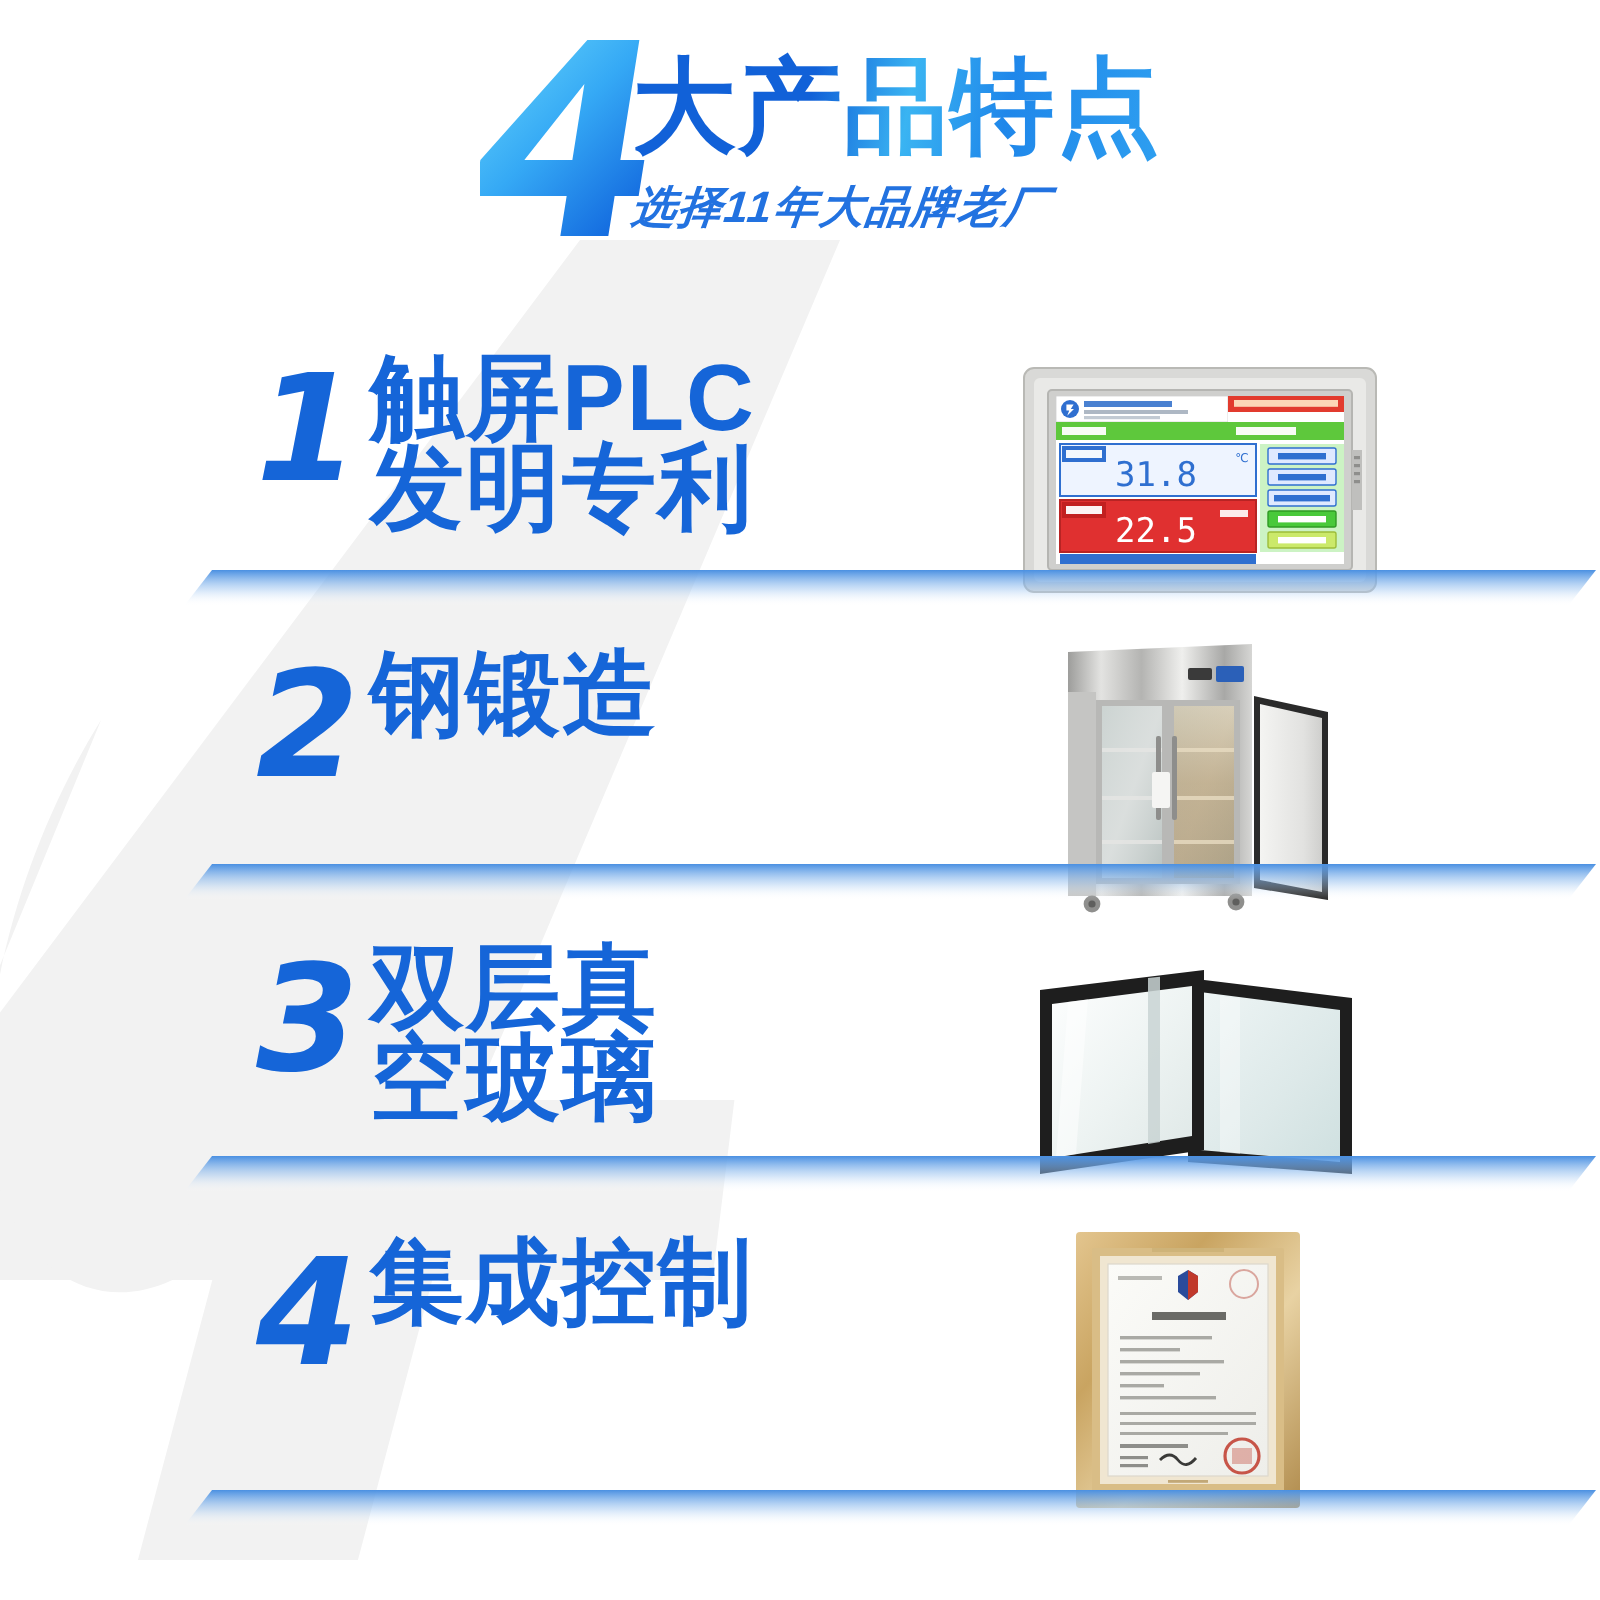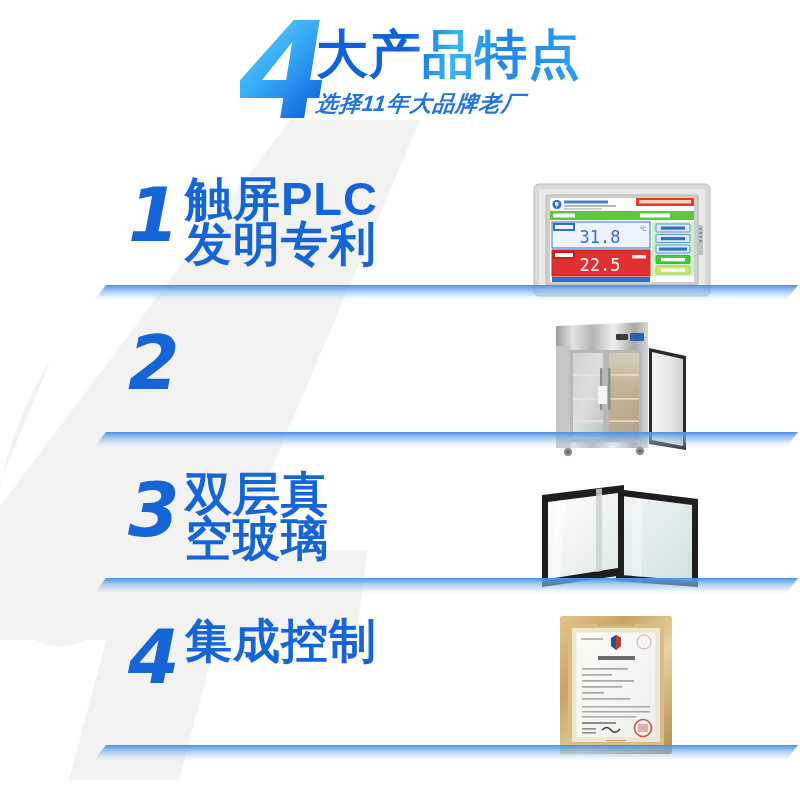--- a/index.html
+++ b/index.html
@@ -39,21 +39,21 @@
     position:absolute;left:128px;top:8px;
     font-size:74px;line-height:74px;font-weight:bold;color:#1565d8;
     font-style:italic;font-family:"DejaVu Sans",sans-serif;
     letter-spacing:-2px;
   }
   .row-text{
     position:absolute;left:185px;top:6px;
     font-size:47px;line-height:45px;font-weight:bold;color:#1565d8;
     letter-spacing:1px;white-space:nowrap;
   }
-  .row-img{position:absolute;left:512px;top:0;width:220px;height:145px;}
+  .row-img{position:absolute;left:490px;top:0;width:220px;height:145px;}
 
   
   .divider{position:absolute;left:92px;width:706px;height:18px;}
 
   
   svg{display:block;}
 </style>
 </head>
 <body>
 
@@ -159,20 +159,21 @@
           <stop offset="100%" stop-color="#ffffff" stop-opacity="0"></stop>
         </linearGradient>
       </defs>
       <polygon points="14,0 706,0 692,18 0,18" fill="url(#dg1)"></polygon>
     </svg>
   </div>
 
   <div class="row" style="top:318px">
     <div class="row-num">2</div>
     <div class="row-text">
+      <div>钢锻造</div>
     </div>
     <div class="row-img">
       <svg viewBox="0 0 220 145" width="220" height="145">
         <defs>
           <linearGradient id="steel" x1="0" y1="0" x2="1" y2="0">
             <stop offset="0%" stop-color="#9d9d9b"></stop>
             <stop offset="18%" stop-color="#e3e3e1"></stop>
             <stop offset="40%" stop-color="#b4b4b2"></stop>
             <stop offset="62%" stop-color="#efefed"></stop>
             <stop offset="85%" stop-color="#a8a8a6"></stop>

